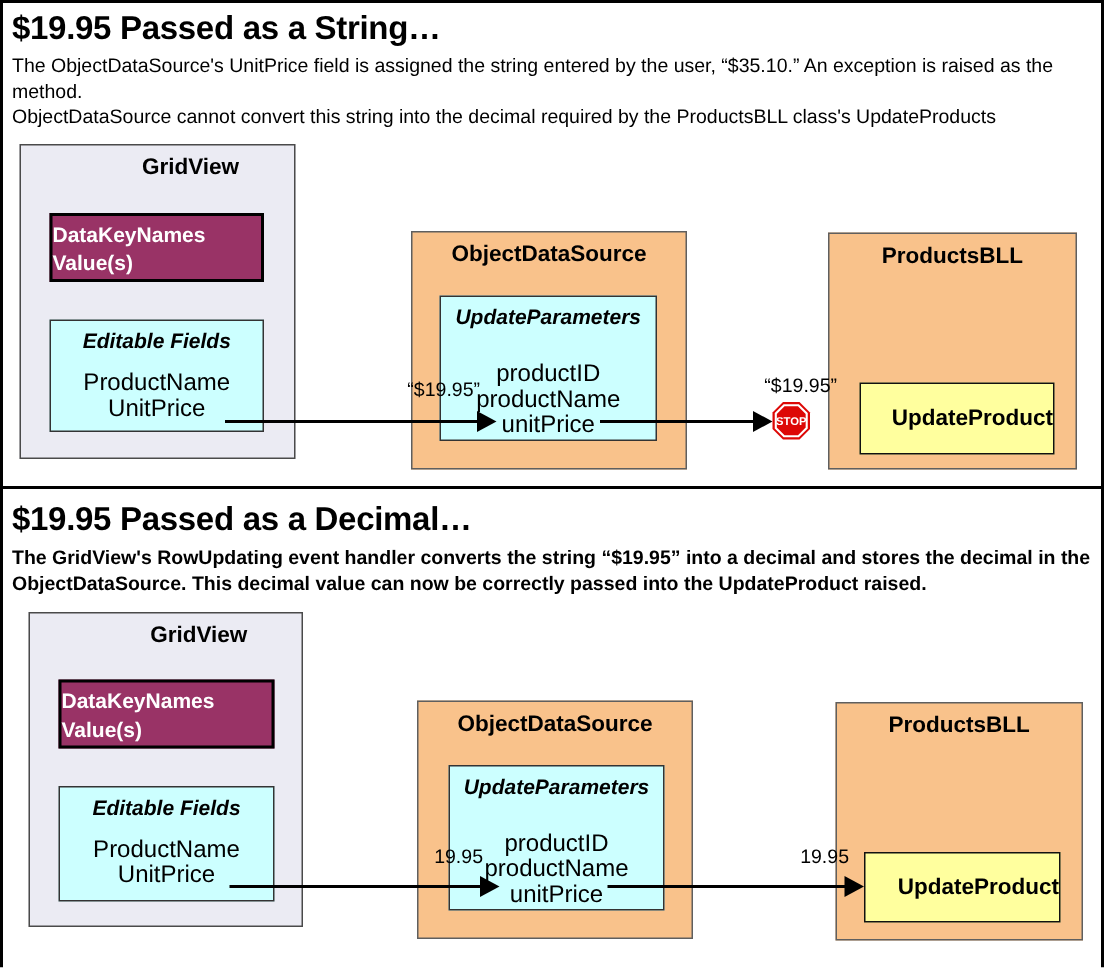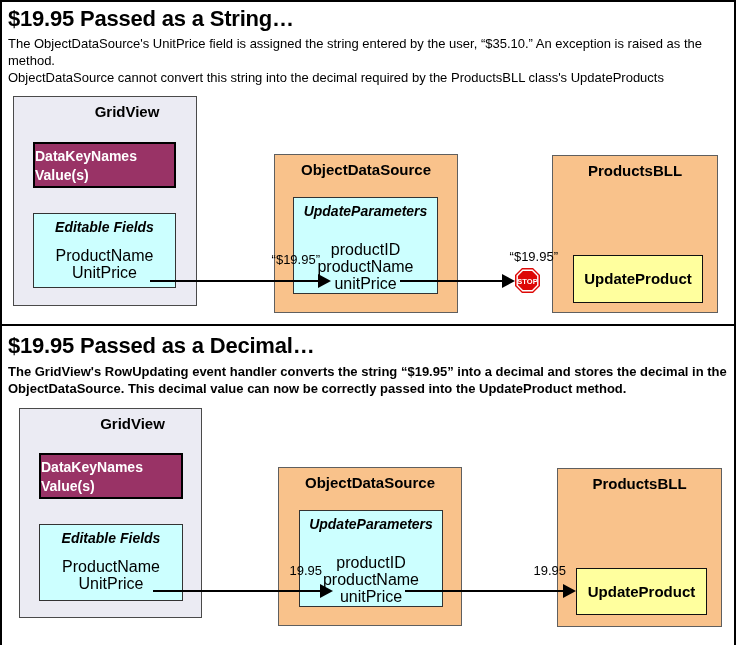--- a/index.html
+++ b/index.html
@@ -49,21 +49,21 @@
        background-image:radial-gradient(#eeab66 14%,rgba(0,0,0,0) 15%);background-size:4px 4px;}
   .p1 .ods{left:272px;top:152px;width:184px;height:159px;}
   .p2 .ods{left:276px;top:141px;width:184px;height:159px;}
   .p1 .up{left:18px;top:42px;width:145px;height:97px;}
   .p2 .up{left:20px;top:42px;width:144px;height:97px;}
   .p1 .bll{left:550px;top:153px;width:166px;height:158px;}
   .p2 .bll{left:555px;top:142px;width:165px;height:159px;}
 
   
   .method{position:absolute;box-sizing:border-box;background:#ffff9e;border:1px solid #111;
-          font-size:15px;font-weight:bold;text-align:center;}
+          font-size:15px;font-weight:bold;text-align:right;}
   .p1 .method{left:20px;top:99px;width:130px;height:48px;line-height:46px;}
   .p2 .method{left:18px;top:99px;width:131px;height:47px;line-height:45px;}
 
   
   .arrow-line{position:absolute;height:2px;background:#000;}
   .arrow-head{position:absolute;width:0;height:0;border-left:13px solid #000;
               border-top:7px solid transparent;border-bottom:7px solid transparent;}
   .arrow-label{position:absolute;font-size:13px;text-align:right;white-space:nowrap;}
 
   .p1 .a1{left:148px;top:278px;width:170px;}
@@ -138,21 +138,21 @@
       <polygon points="8,1 19,1 26,8 26,19 19,26 8,26 1,19 1,8" fill="#dd0806"></polygon>
       <polygon points="8.7,3.2 18.3,3.2 23.8,8.7 23.8,18.3 18.3,23.8 8.7,23.8 3.2,18.3 3.2,8.7" fill="none" stroke="#ffffff" stroke-width="1.4"></polygon>
       <text x="13.5" y="16.5" text-anchor="middle" font-size="7.5" font-weight="bold" fill="#ffffff" font-family="Liberation Sans, sans-serif">STOP</text>
     </svg>
   </div>
 
   <div class="panel p2">
     <div class="sec-title">$19.95 Passed as a Decimal…</div>
     <div class="desc">
       <div class="desc-line">The GridView's RowUpdating event handler converts the string “$19.95” into a decimal and stores the decimal in the</div>
-      <div class="desc-line">ObjectDataSource. This decimal value can now be correctly passed into the UpdateProduct method.</div>
+      <div class="desc-line">ObjectDataSource. This decimal value can now be correctly passed into the UpdateProduct raised.</div>
     </div>
 
     <div class="box gv">
       <div class="box-title">GridView</div>
       <div class="dkn">
         <div>DataKeyNames</div>
         <div>Value(s)</div>
       </div>
       <div class="cyanbox ef">
         <div class="sub-title">Editable Fields</div>

